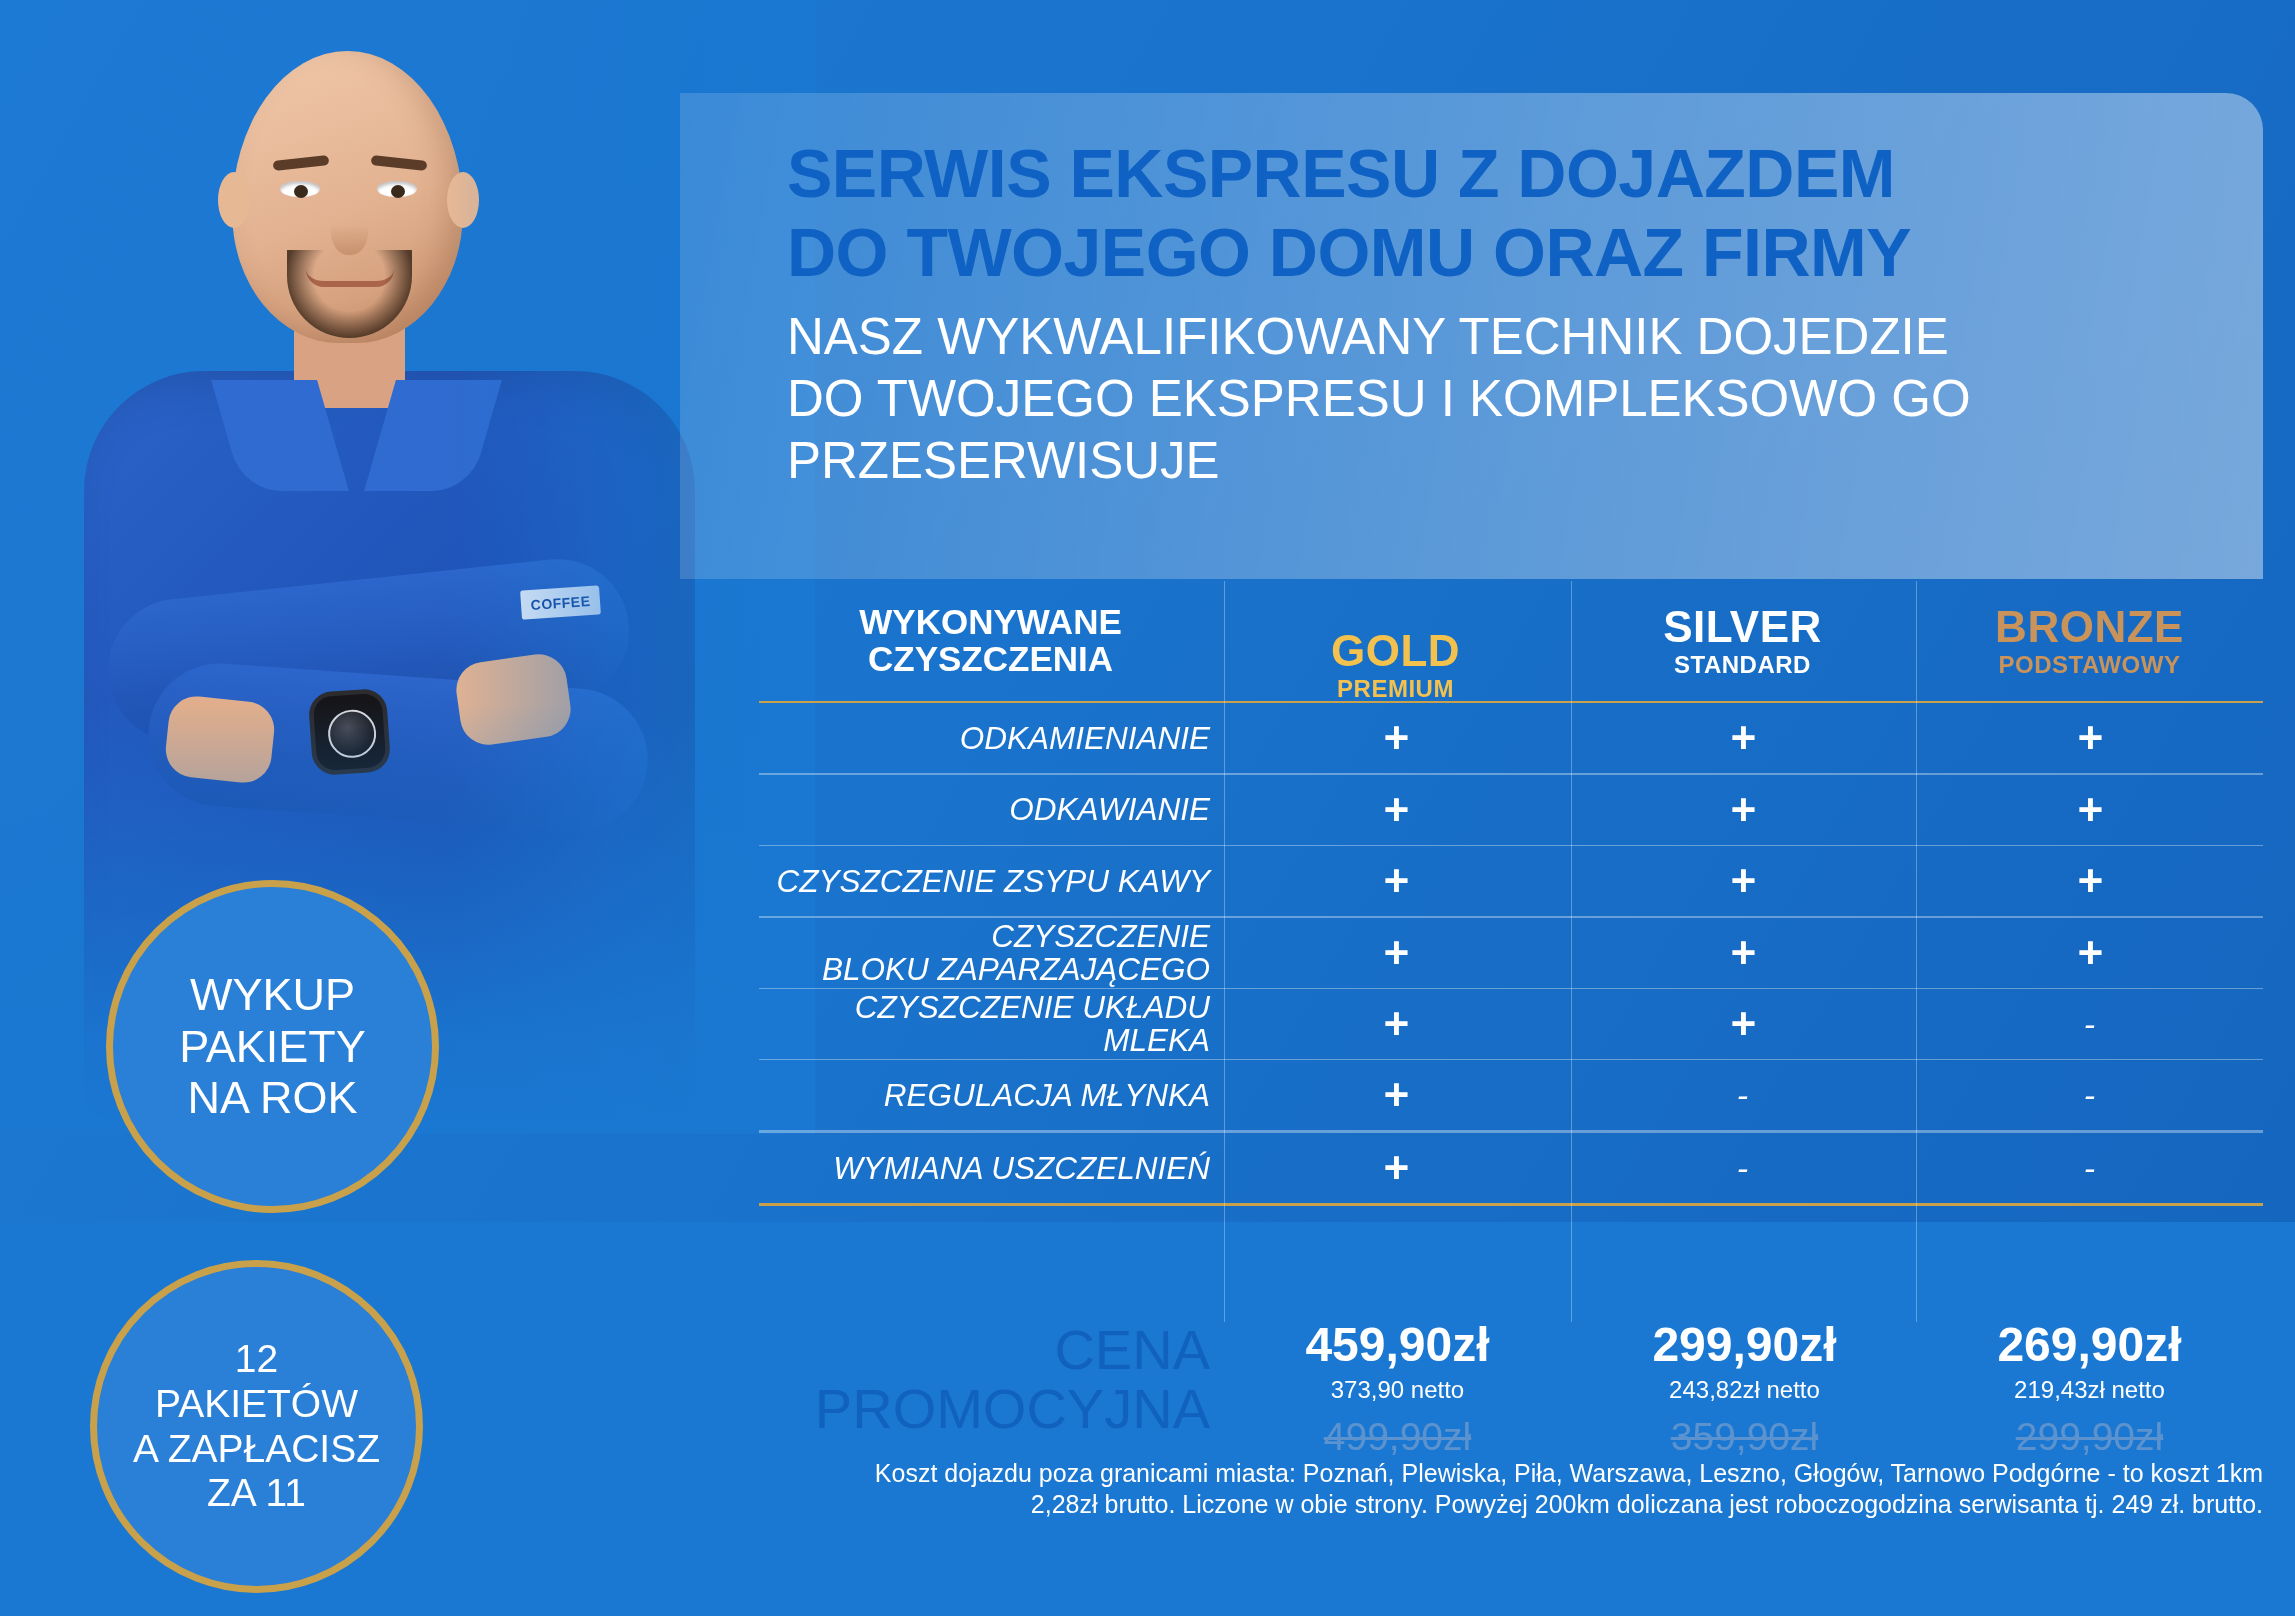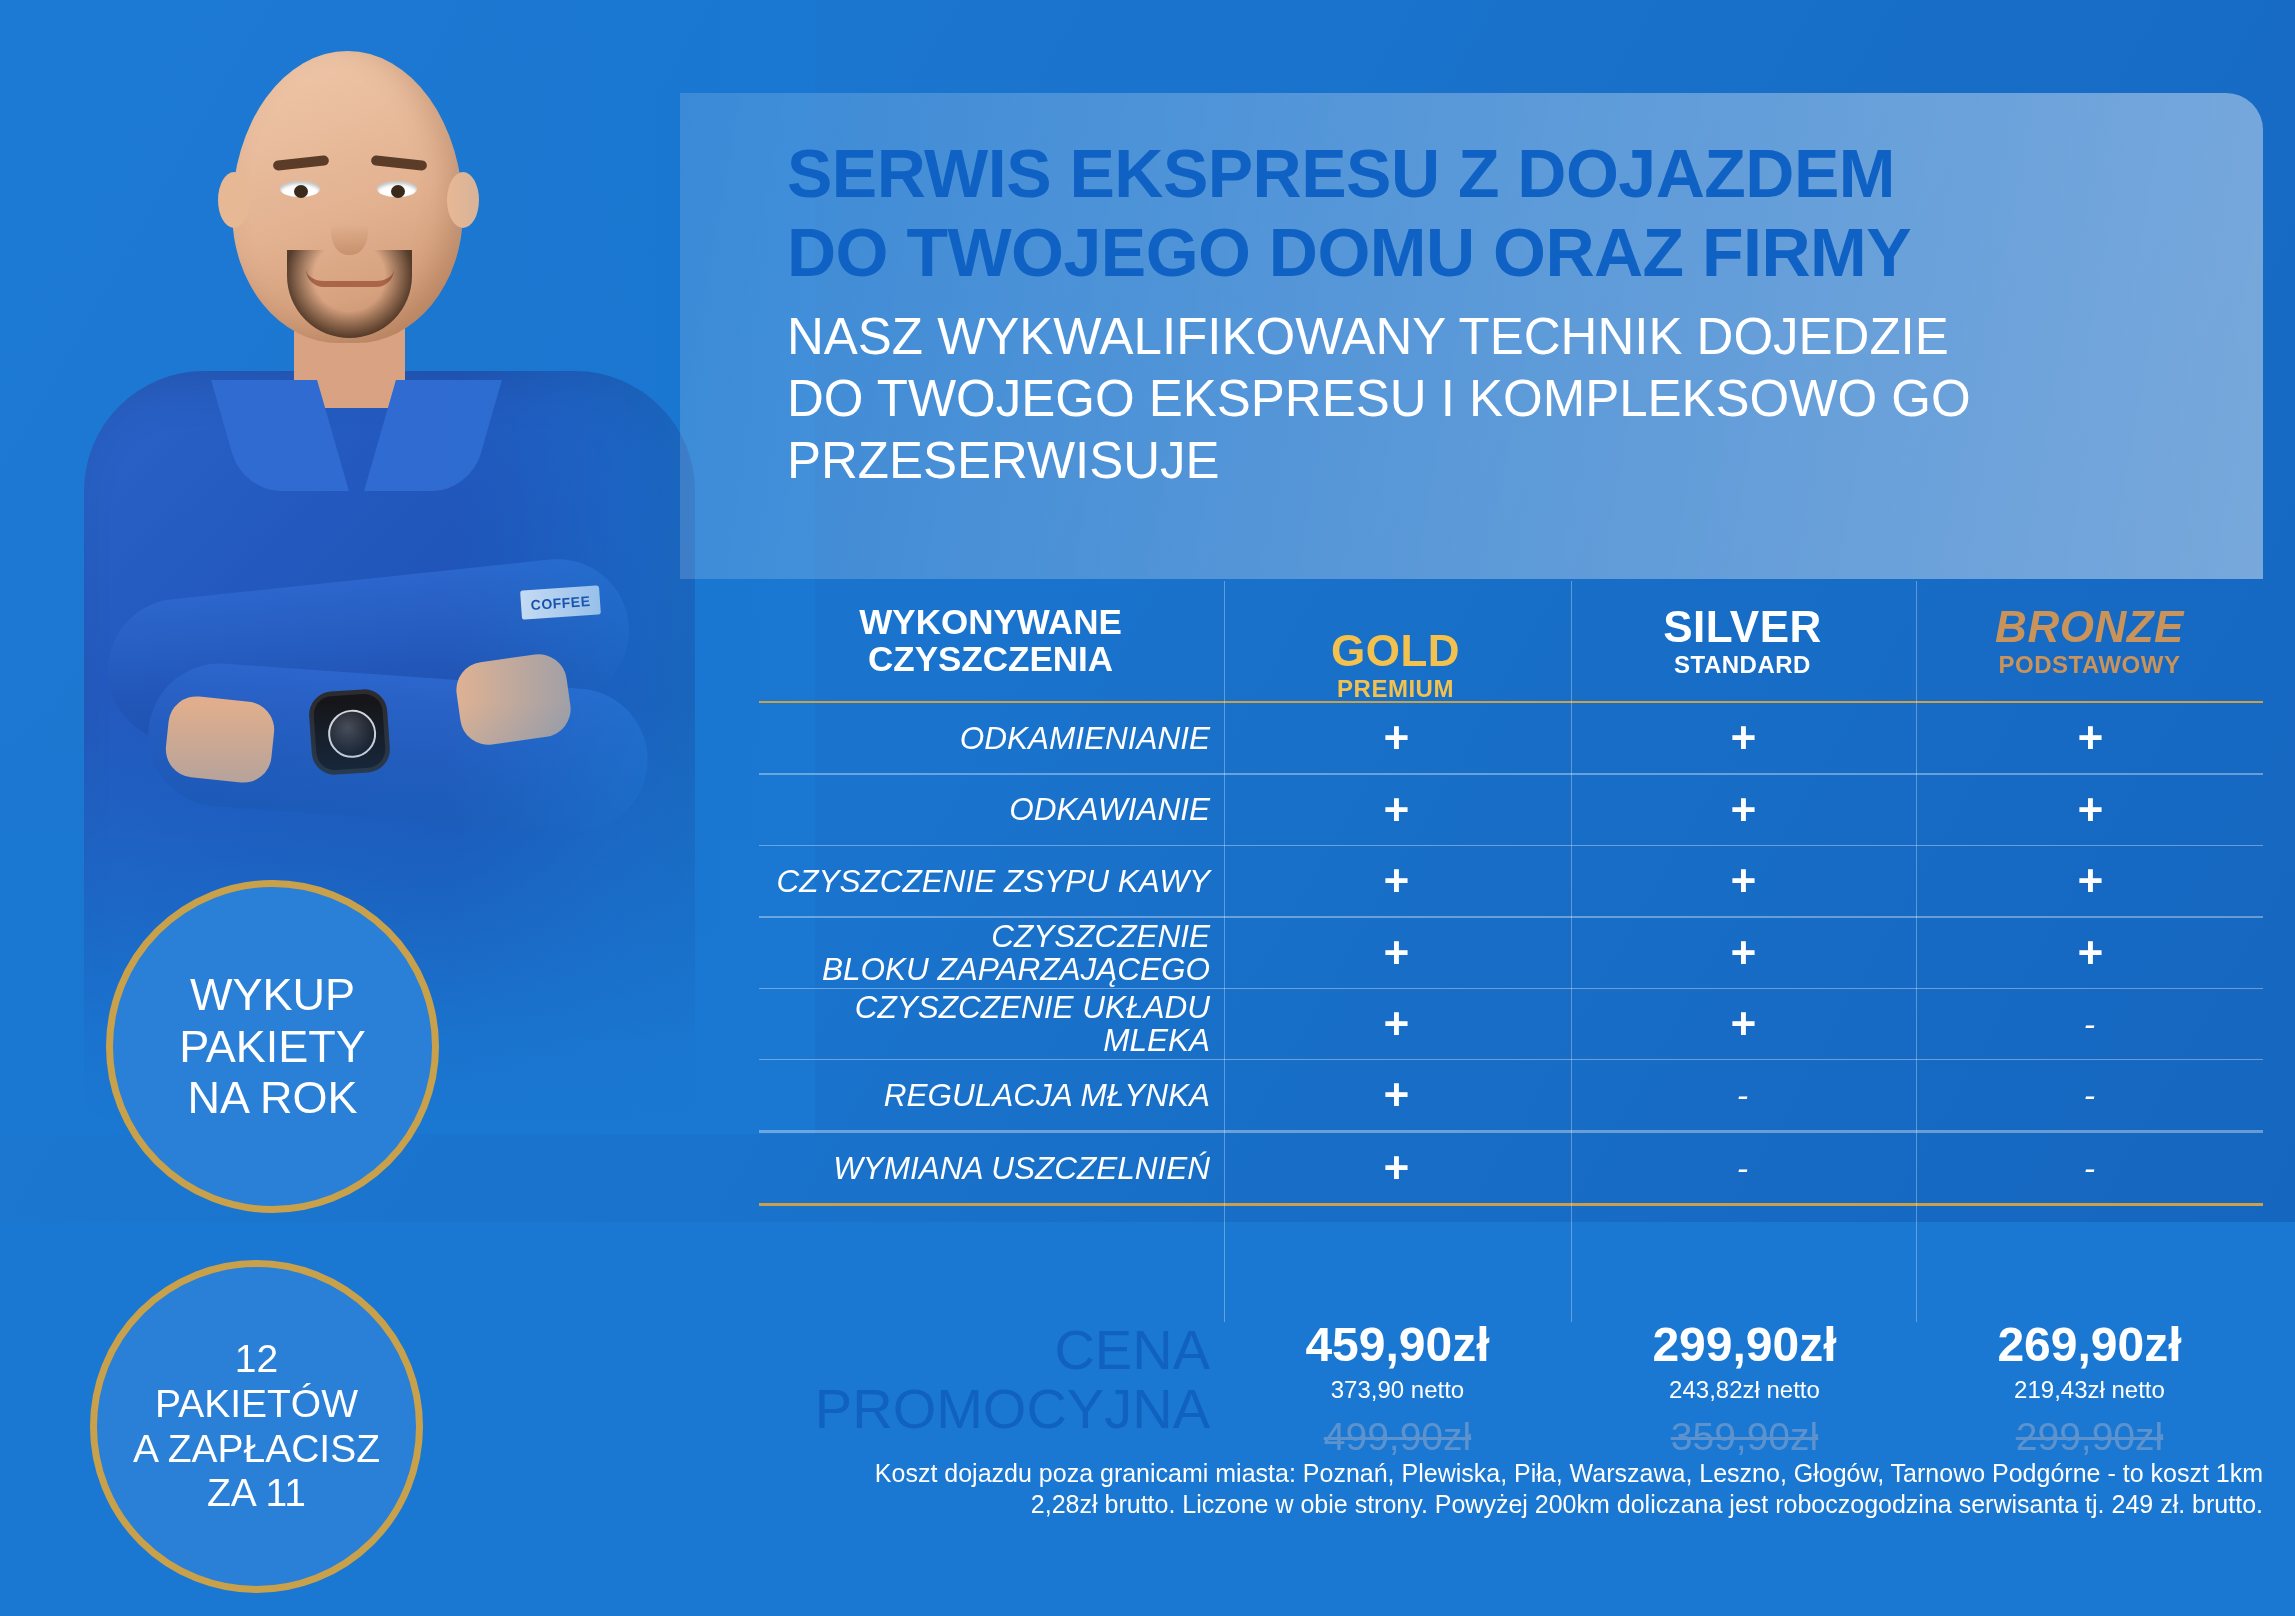--- a/index.html
+++ b/index.html
@@ -212,21 +212,21 @@
   .tier .tier-sub {
     font-size: 24px;
     display: block;
     margin-top: 3.7px;
     letter-spacing: 0.5px;
   }
   .gold .tier-name { color: #f2c14e; margin-top: 48px; }
   .gold .tier-sub  { color: #f2c14e; }
   .silver .tier-name { color: #ffffff; }
   .silver .tier-sub  { color: #ffffff; }
-  .bronze .tier-name { color: #c9935a; font-style: italic; }
+  .bronze .tier-name { color: #c9935a; }
   .bronze .tier-sub  { color: #c9935a; }
 
   .rule-row td {
     height: 2.8px;
     padding: 0;
   }
   .rule-gold { background: #c9a14a; }
 
   .feat-row td { height: 70px; font-style: italic; }
   .feat-row .feat-name {

